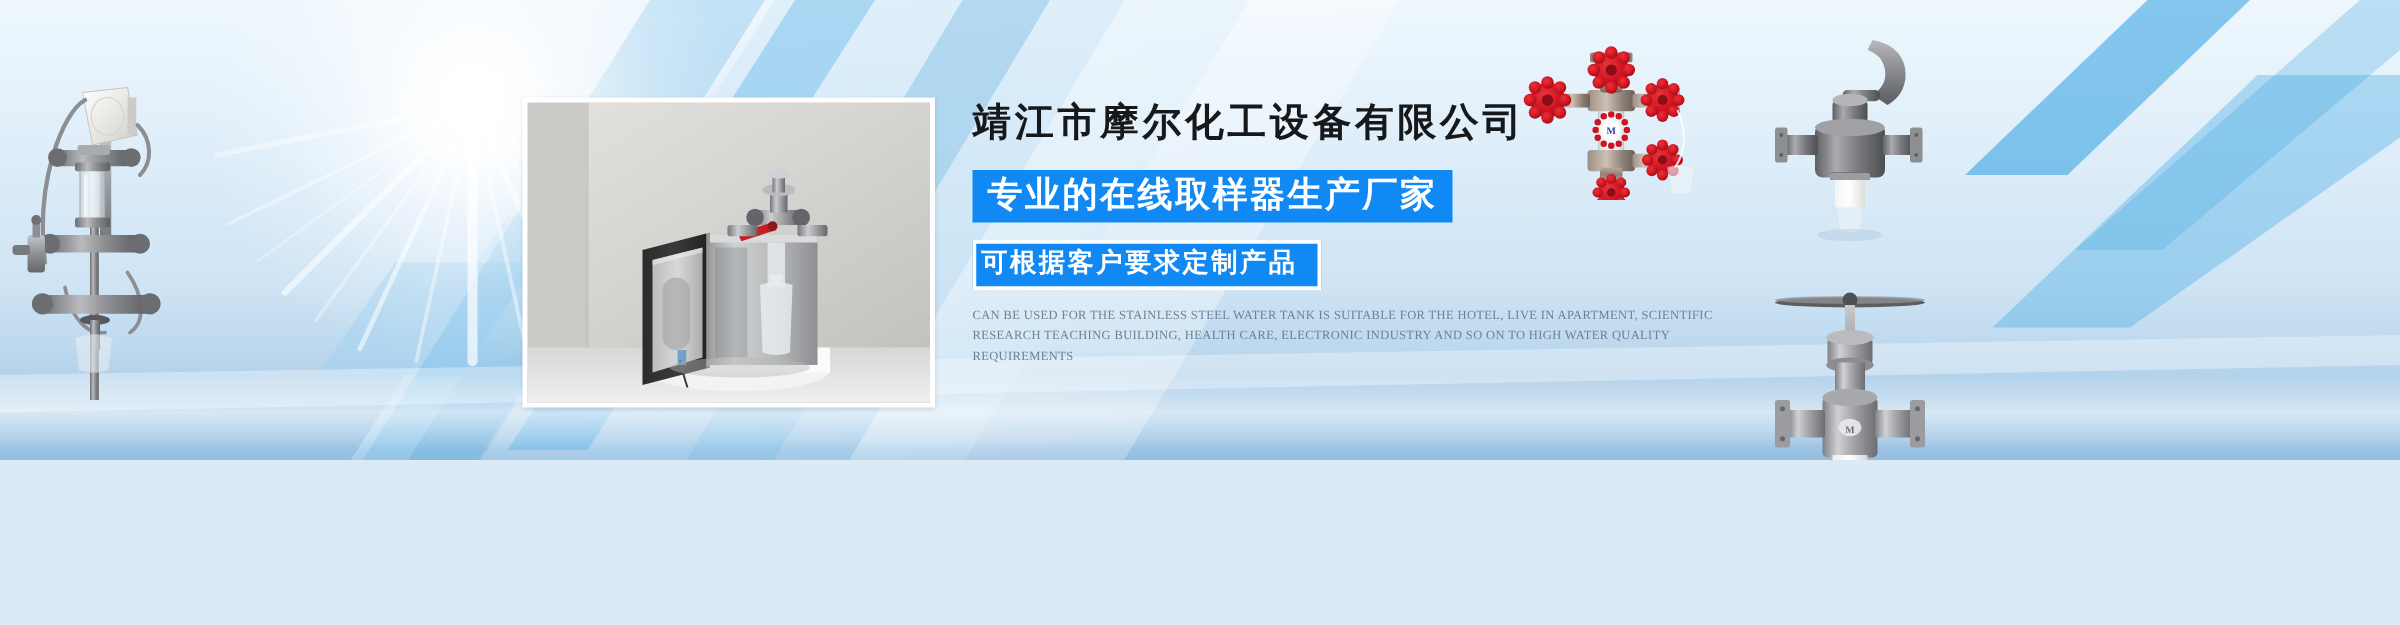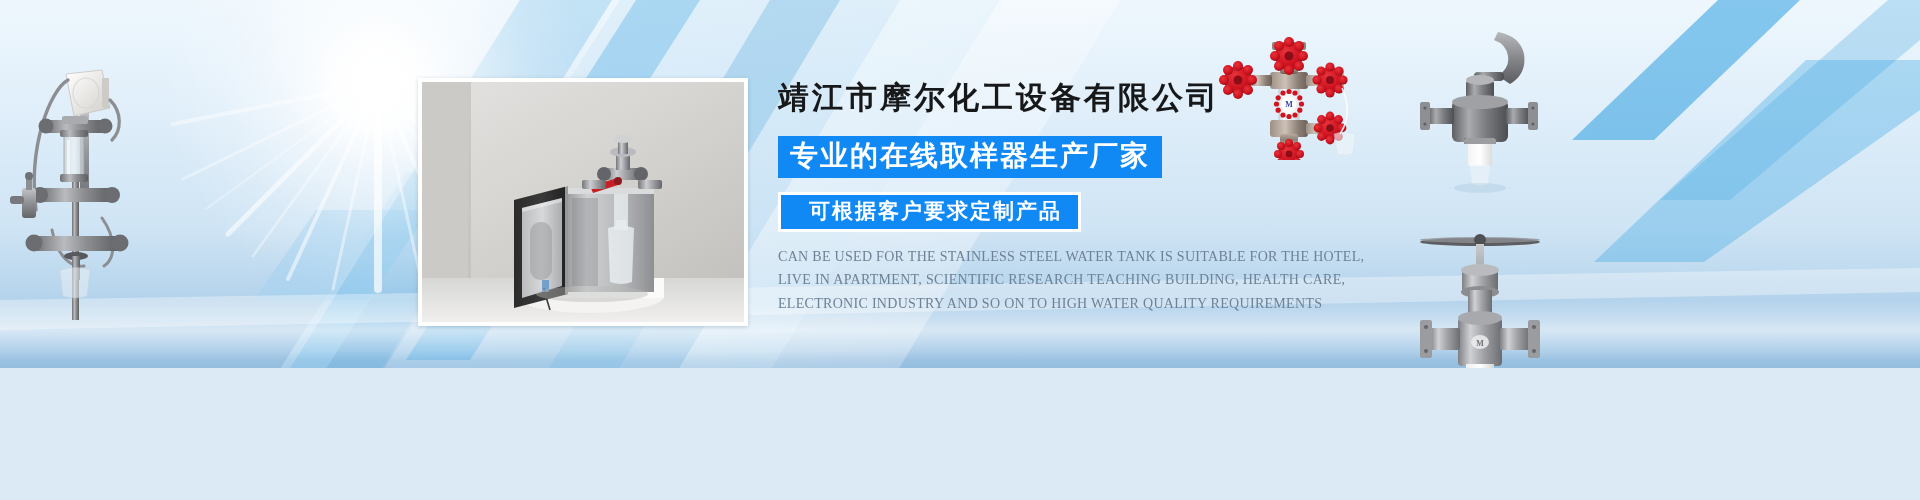--- a/index.html
+++ b/index.html
@@ -89,30 +89,30 @@
 
   .tag-secondary {
     display:inline-block;
     margin-top:14px;
     background:#1189f4;
     border:3px solid #ffffff;
     color:#ffffff;
     font-size:21px;
     font-weight:700;
     letter-spacing:2px;
-    padding:4px 16px 6px 28px;
+    padding:4px 16px 6px 4px;
     line-height:1.15;
     white-space:nowrap;
   }
 
   .eng-copy {
     margin-top:13px;
     width:600px;
     font-family:"Liberation Serif", serif;
-    font-size:14px;
+    font-size:10px;
     line-height:1.68;
     letter-spacing:.3px;
     color:#6d8296;
     text-transform:uppercase;
   }
 
   
   .watermark {
     position:absolute; left:228px; top:440px;
     font-family:"Liberation Serif", serif;

